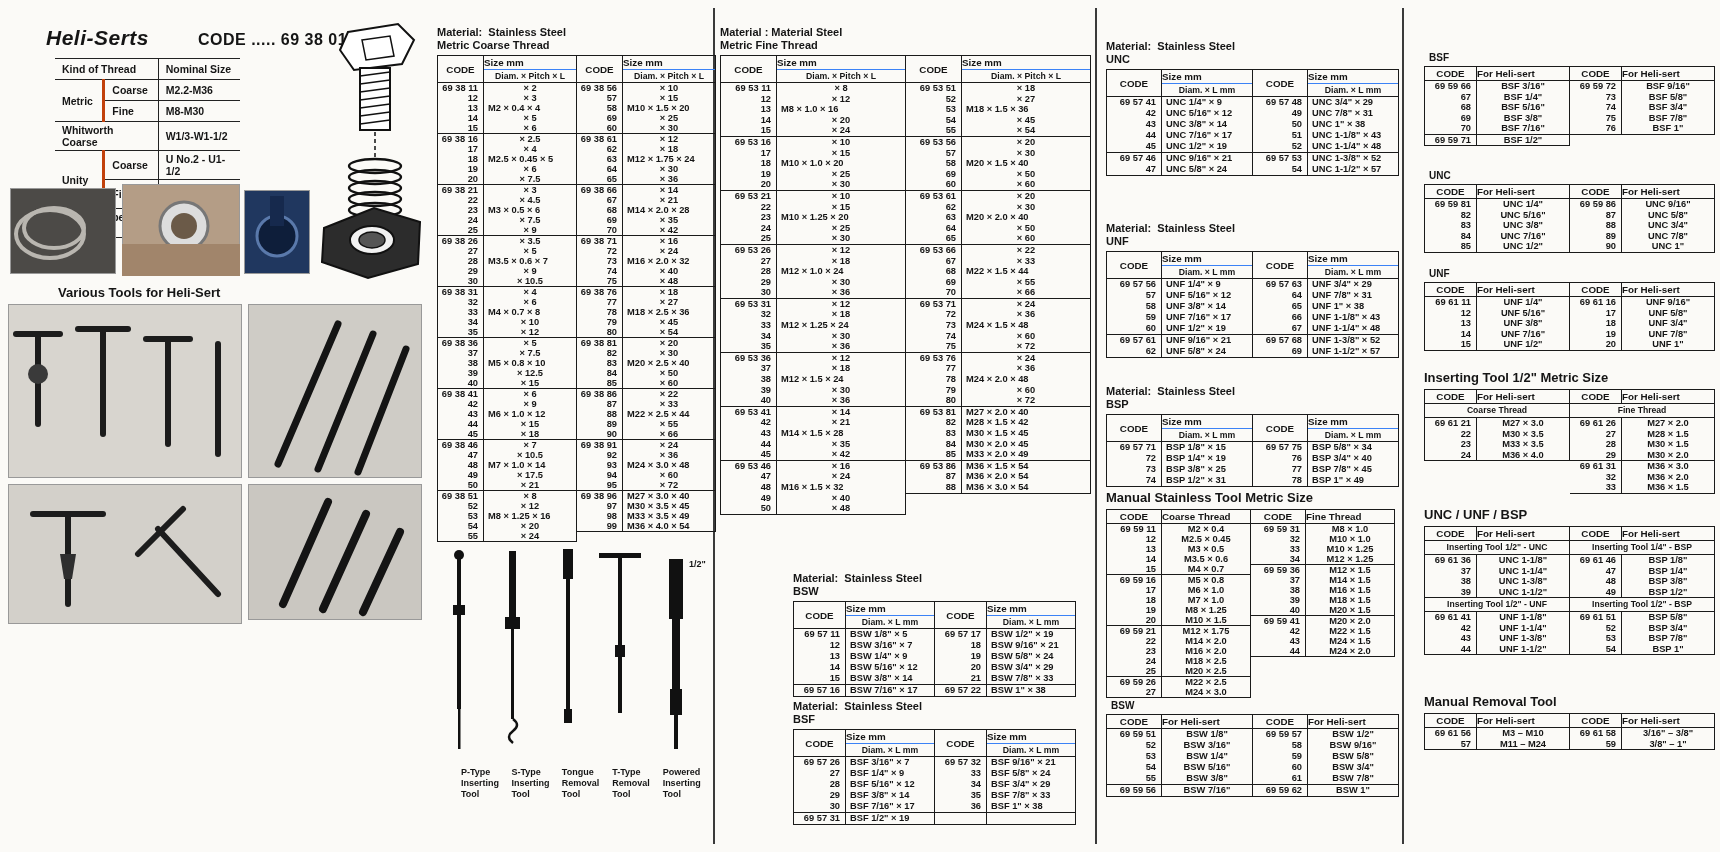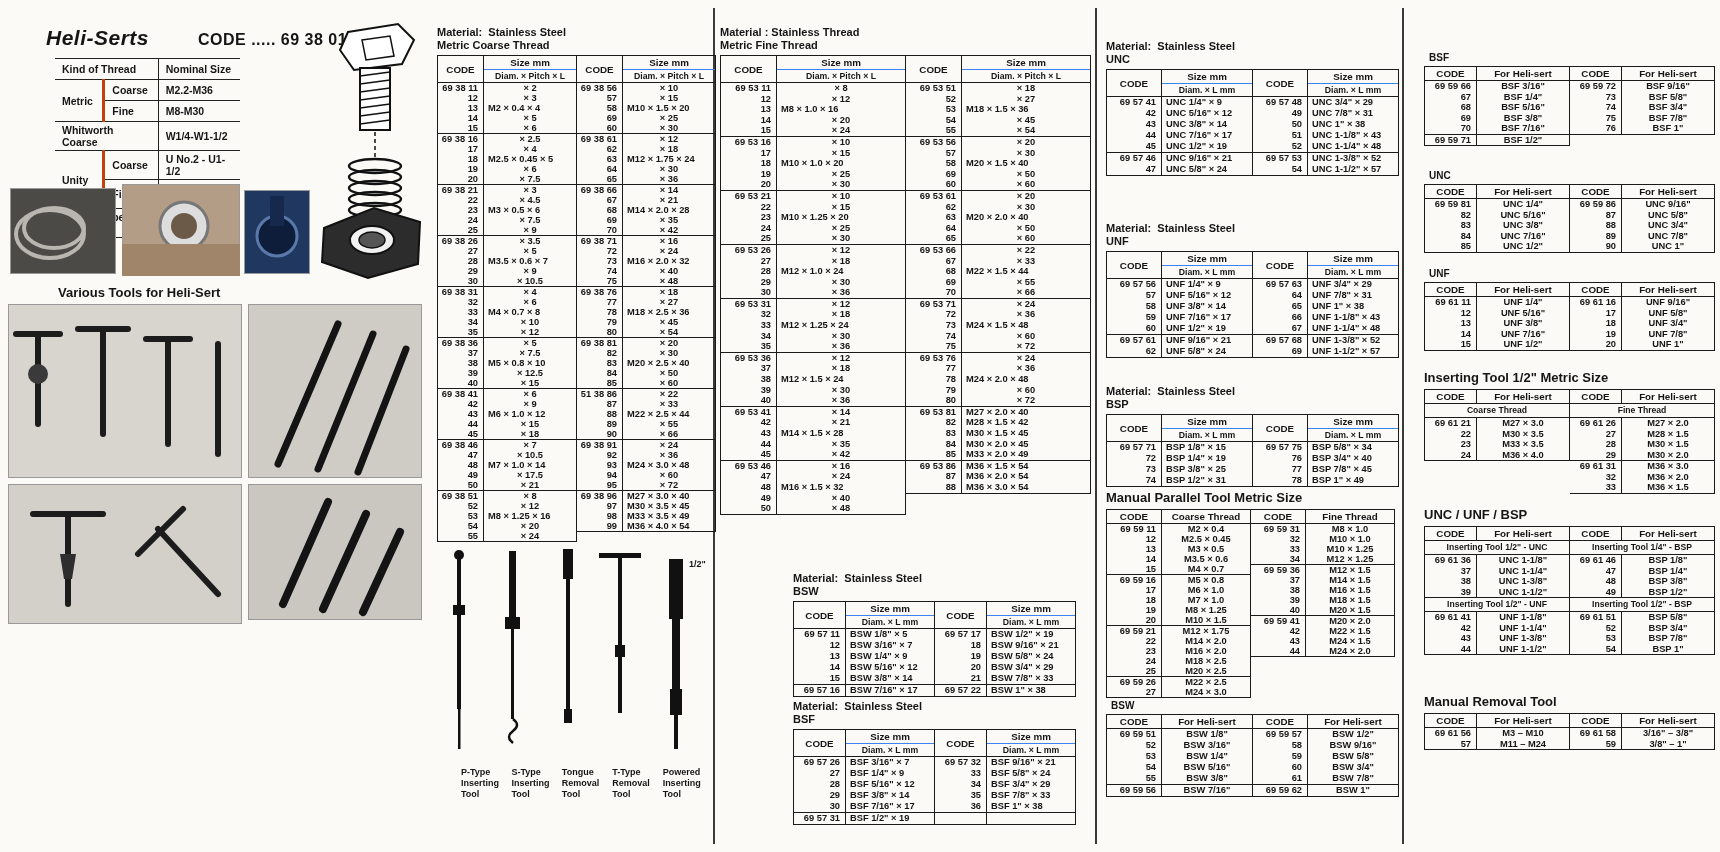--- a/index.html
+++ b/index.html
@@ -33,21 +33,21 @@
   .sec-head{font-size:13px;font-weight:bold;}
   .sec-note{font-size:13px;font-weight:bold;}
   .sec-label{font-size:10px;font-weight:bold;margin:0 0 2px 5px;}
   .pairs{display:flex;align-items:flex-start;margin-top:3px;}
   .pair{border:1.5px solid #1a1a1a;}
   .pair + .pair{border-left:0;}
   .pair-head{display:flex;border-bottom:1.5px solid #1a1a1a;}
   .h-code{width:var(--cw);display:flex;align-items:center;justify-content:center;
           font-size:9.8px;border-right:1.5px solid #1a1a1a;box-sizing:border-box;}
   .h-size{width:var(--sw);box-sizing:border-box;}
-  .h-size-main{height:13px;line-height:13px;text-align:center;font-size:9.8px;}
+  .h-size-main{height:13px;line-height:13px;font-size:9.8px;}
   .h-size-sub{height:12px;line-height:12px;text-align:center;font-size:8.7px;border-top:1px solid #3b82f6;}
   .subrow{height:13px;line-height:13px;text-align:center;font-size:8.6px;border-bottom:1.5px solid #1a1a1a;}
   .block + .block{border-top:1.5px solid #1a1a1a;}
   .block + .subrow{border-top:1.5px solid #1a1a1a;}
   .trow{display:flex;height:var(--rh);line-height:var(--rh);font-size:9.3px;}
   .c-code{width:var(--cw);text-align:right;padding-right:5px;box-sizing:border-box;
           border-right:1.5px solid #1a1a1a;}
   .c-size{width:var(--sw);box-sizing:border-box;white-space:nowrap;}
   .c-size.left{padding-left:4px;}
   .c-size.xline{text-align:center;}
@@ -87,21 +87,21 @@
       <td rowspan="2" style="border-bottom:1.4px solid #222;">Metric</td>
       <td class="vsub">Coarse</td>
       <td class="vsep">M2.2-M36</td>
     </tr>
     <tr class="gend">
       <td class="vsub">Fine</td>
       <td class="vsep">M8-M30</td>
     </tr>
     <tr class="gend">
       <td colspan="2">Whitworth Coarse</td>
-      <td class="vsep">W1/4-W1-1/2</td>
+      <td class="vsep">W1/3-W1-1/2</td>
     </tr>
     <tr>
       <td rowspan="2" style="border-bottom:1.4px solid #222;">Unity</td>
       <td class="vsub">Coarse</td>
       <td class="vsep">U No.2 - U1-1/2</td>
     </tr>
     <tr class="gend">
       <td class="vsub">Fine</td>
       <td class="vsep">U No.6 - U1-1/2</td>
     </tr>
@@ -557,21 +557,21 @@
                 <div class="c-code">84</div>
                 <div class="c-size xline">× 50</div>
               </div>
               <div class="trow">
                 <div class="c-code">85</div>
                 <div class="c-size xline">× 60</div>
               </div>
             </div>
             <div class="block">
               <div class="trow">
-                <div class="c-code">51 38 86</div>
+                <div class="c-code">69 38 86</div>
                 <div class="c-size xline">× 22</div>
               </div>
               <div class="trow">
                 <div class="c-code">87</div>
                 <div class="c-size xline">× 33</div>
               </div>
               <div class="trow">
                 <div class="c-code">88</div>
                 <div class="c-size left">M22 × 2.5 × 44</div>
               </div>
@@ -670,21 +670,21 @@
       <div class="tool-label">P-Type Inserting Tool</div>
       <div class="tool-label">S-Type Inserting Tool</div>
       <div class="tool-label">Tongue Removal Tool</div>
       <div class="tool-label">T-Type Removal Tool</div>
       <div class="tool-label">Powered Inserting Tool</div>
     </div>
   </div>
 
   <div class="mount tw-metric3" style="left:720px;top:26px;">
       <div class="cat-table">
-        <div class="mat-line">Material : Stainless Thread</div>
+        <div class="mat-line">Material : Material Steel</div>
         <div class="mat-line">Metric Fine Thread</div>
         <div class="pairs">
           <div class="pair">
             <div class="pair-head">
               <div class="h-code">CODE</div>
               <div class="h-size">
                 <div class="h-size-main">Size mm</div>
                 <div class="h-size-sub">Diam. × Pitch × L</div>
               </div>
             </div>
@@ -1447,21 +1447,21 @@
                 <div class="c-code">78</div>
                 <div class="c-size left">BSP 1" × 49</div>
               </div>
             </div>
           </div>
         </div>
       </div>
     </div>
   <div class="mount tw-p4s" style="left:1106px;top:488px;">
       <div class="cat-table">
-        <div class="sec-head-row"><div class="sec-head" style="display: inline;">Manual Parallel Tool</div><div class="sec-note" style="display: inline;"> Metric Size</div></div>
+        <div class="sec-head-row"><div class="sec-head" style="display: inline;">Manual Stainless Tool</div><div class="sec-note" style="display: inline;"> Metric Size</div></div>
         <div class="pairs">
           <div class="pair">
             <div class="pair-head">
               <div class="h-code">CODE</div>
               <div class="h-size">
                 <div class="h-size-main">Coarse Thread</div>
               </div>
             </div>
             <div class="block">
               <div class="trow">

